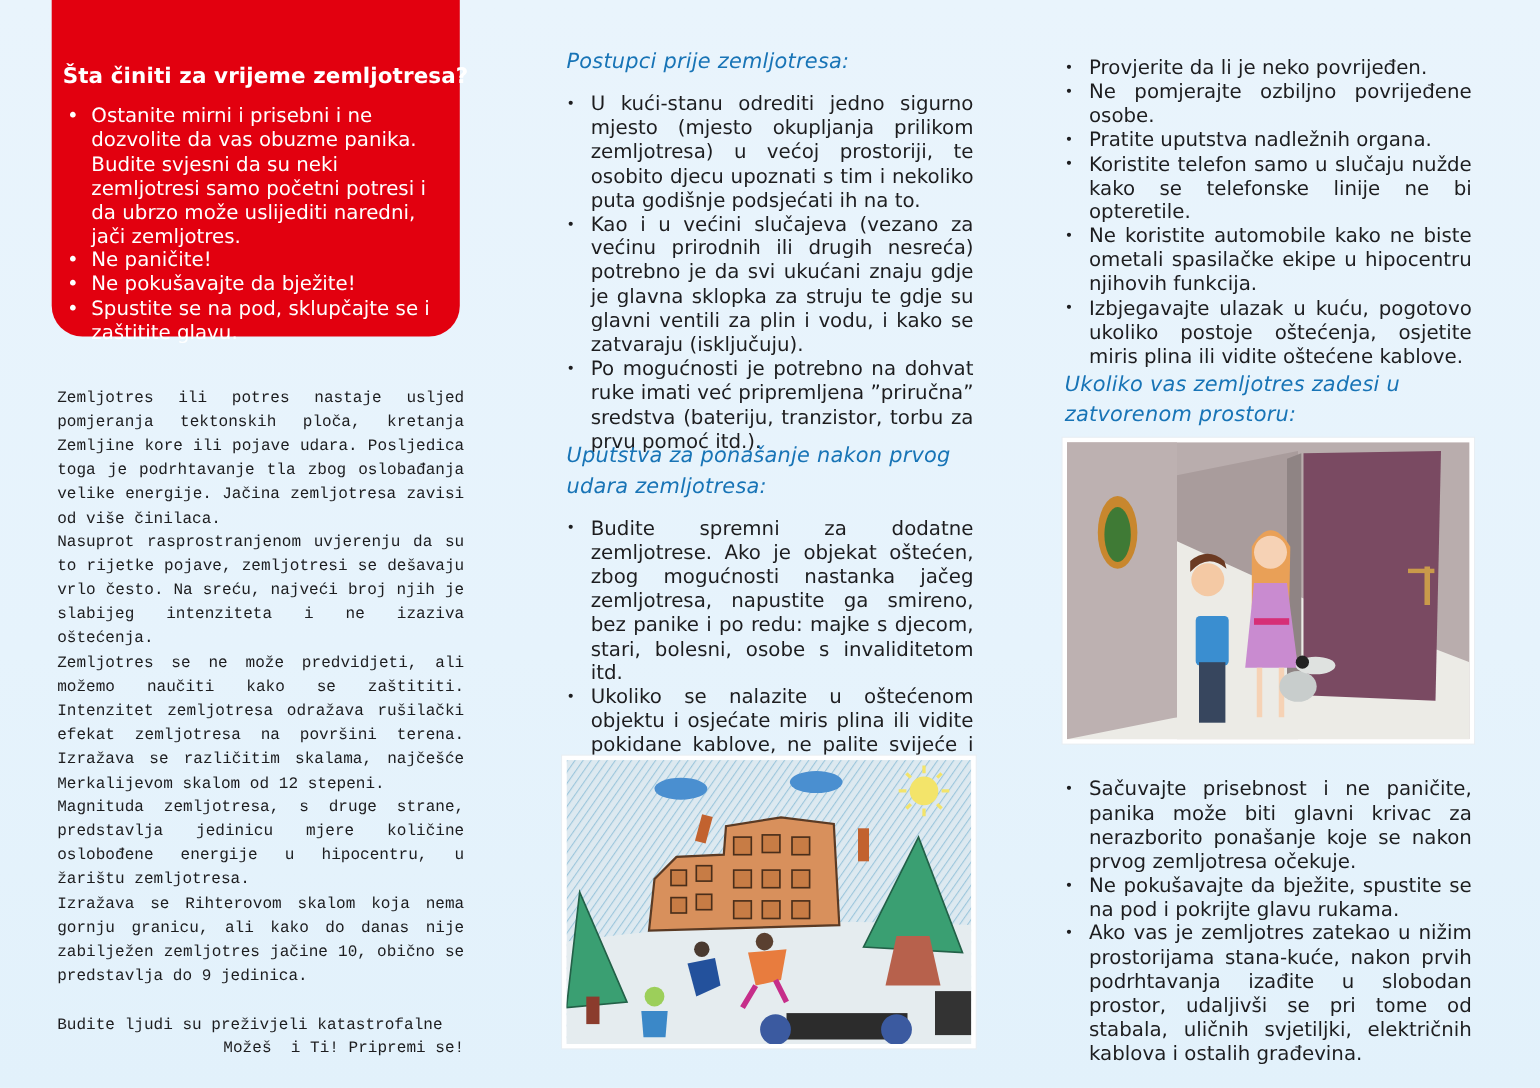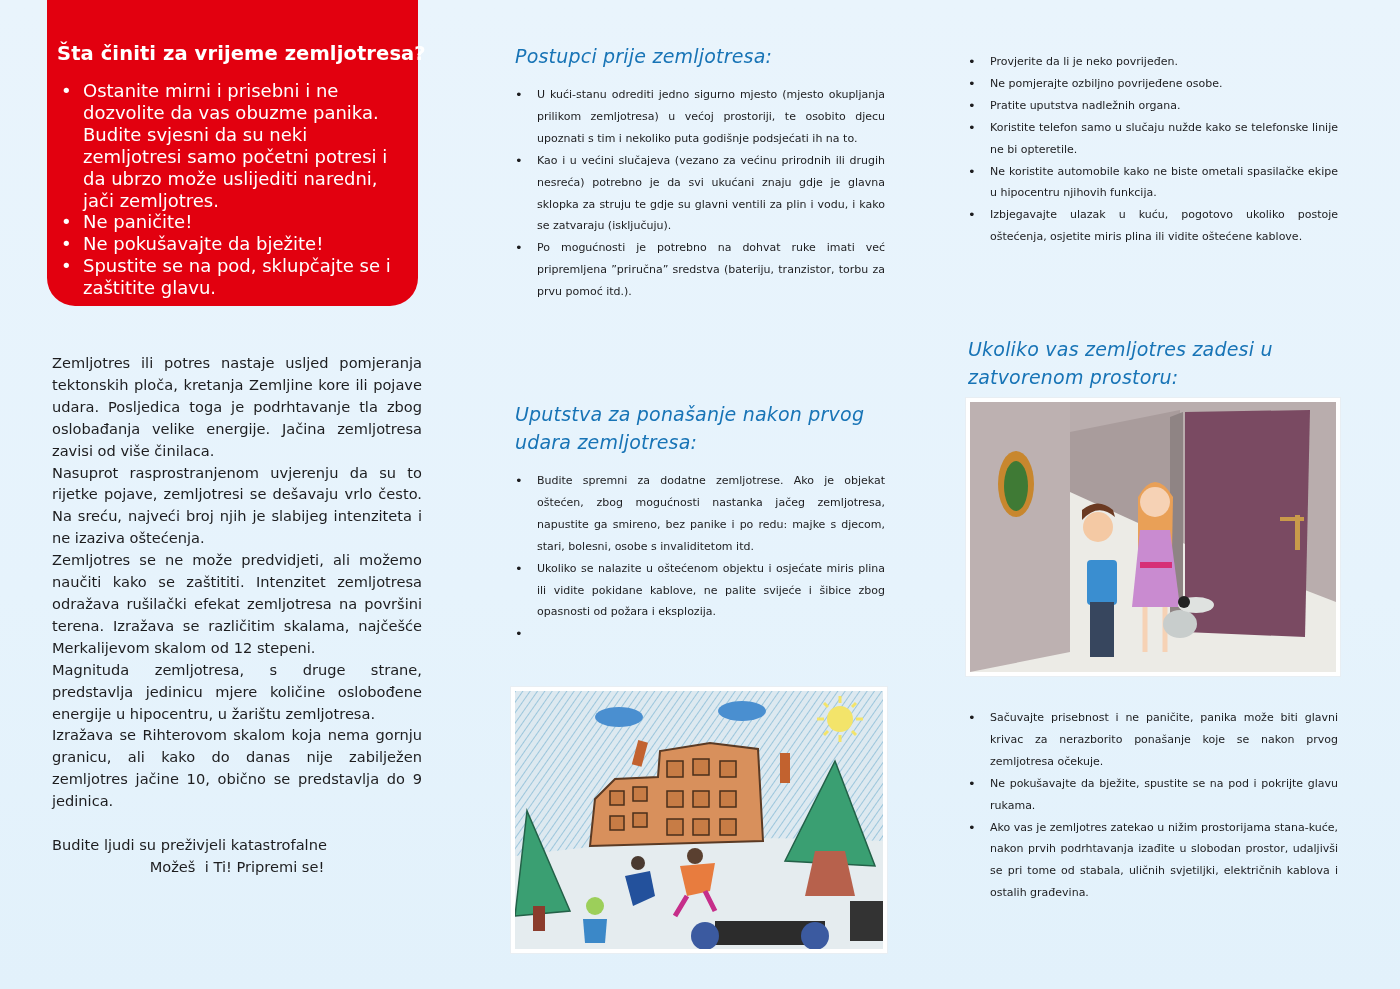--- a/index.html
+++ b/index.html
@@ -9,21 +9,21 @@
     font-family: "DejaVu Sans", sans-serif;
     color: #1d1d1f;
     position: relative;
   }
   .col { position: absolute; }
   
   .red-box {
     position: absolute; left: 47px; top: 0; width: 371px; height: 306px;
     background: #e2000f;
     border-radius: 0 0 28px 28px;
-    padding: 42px 10px 0 10px;
+    padding: 57px 10px 0 10px;
     color: #ffffff;
   }
   .red-box h2 {
     font-family: "DejaVu Sans", sans-serif;
     font-weight: bold;
     font-size: 19.5px;
     letter-spacing: 0.1px;
     margin-bottom: 15px;
     white-space: nowrap;
   }
@@ -37,38 +37,39 @@
   }
   .red-box li::before {
     content: "•";
     position: absolute; left: 4px; top: 0;
   }
 
   .body-text {
     position: absolute; left: 52px; top: 352px; width: 370px;
     font-size: 14.6px; line-height: 21.9px;
     text-align: justify;
+    font-family: Liberation Mono, monospace;
   }
   .body-text p { margin: 0; }
   .body-text .gap { height: 21.9px; }
 
   .blue-head {
     color: #1874b6;
     font-style: italic;
     font-weight: normal;
     font-size: 19px;
     line-height: 28px;
     letter-spacing: 0.2px;
   }
 
   .list { list-style: none; }
   .list li {
     position: relative;
     padding-left: 22px;
-    font-size: 11px;
+    font-size: 18px;
     line-height: 21.9px;
     text-align: justify;
   }
   .list li::before {
     content: "•";
     position: absolute; left: 0; top: 0;
     font-size: 13px;
   }
 
   .col2 { left: 515px; width: 370px; }
@@ -96,21 +97,21 @@
 </div>
 
 <div class="body-text">
   <p>Zemljotres ili potres nastaje usljed pomjeranja tektonskih ploča, kretanja Zemljine kore ili pojave udara. Posljedica toga je podrhtavanje tla zbog oslobađanja velike energije. Jačina zemljotresa zavisi od više činilaca.</p>
   <p>Nasuprot rasprostranjenom uvjerenju da su to rijetke pojave, zemljotresi se dešavaju vrlo često. Na sreću, najveći broj njih je slabijeg intenziteta i ne izaziva oštećenja.</p>
   <p>Zemljotres se ne može predvidjeti, ali možemo naučiti kako se zaštititi. Intenzitet zemljotresa odražava rušilački efekat zemljotresa na površini terena. Izražava se različitim skalama, najčešće Merkalijevom skalom od 12 stepeni.</p>
   <p>Magnituda zemljotresa, s druge strane, predstavlja jedinicu mjere količine oslobođene energije u hipocentru, u žarištu zemljotresa.</p>
   <p>Izražava se Rihterovom skalom koja nema gornju granicu, ali kako do danas nije zabilježen zemljotres jačine 10, obično se predstavlja do 9 jedinica.</p>
   <div class="gap"></div>
   <p style="text-align:left">Budite ljudi su preživjeli katastrofalne</p>
-  <p style="text-align:center;white-space:pre">Možeš  i Ti! Pripremi se!</p>
+  <p style="text-align:right;white-space:pre">Možeš  i Ti! Pripremi se!</p>
 </div>
 
 <div class="col col2" style="top:42px;">
   <div class="blue-head">Postupci prije zemljotresa:</div>
   <ul class="list" style="margin-top:14px;">
     <li>U kući-stanu odrediti jedno sigurno mjesto (mjesto okupljanja prilikom zemljotresa) u većoj prostoriji, te osobito djecu upoznati s tim i nekoliko puta godišnje podsjećati ih na to.</li>
     <li>Kao i u većini slučajeva (vezano za većinu prirodnih ili drugih nesreća) potrebno je da svi ukućani znaju gdje je glavna sklopka za struju te gdje su glavni ventili za plin i vodu, i kako se zatvaraju (isključuju).</li>
     <li>Po mogućnosti je potrebno na dohvat ruke imati već pripremljena ”priručna” sredstva (bateriju, tranzistor, torbu za prvu pomoć itd.).</li>
   </ul>
 </div>

